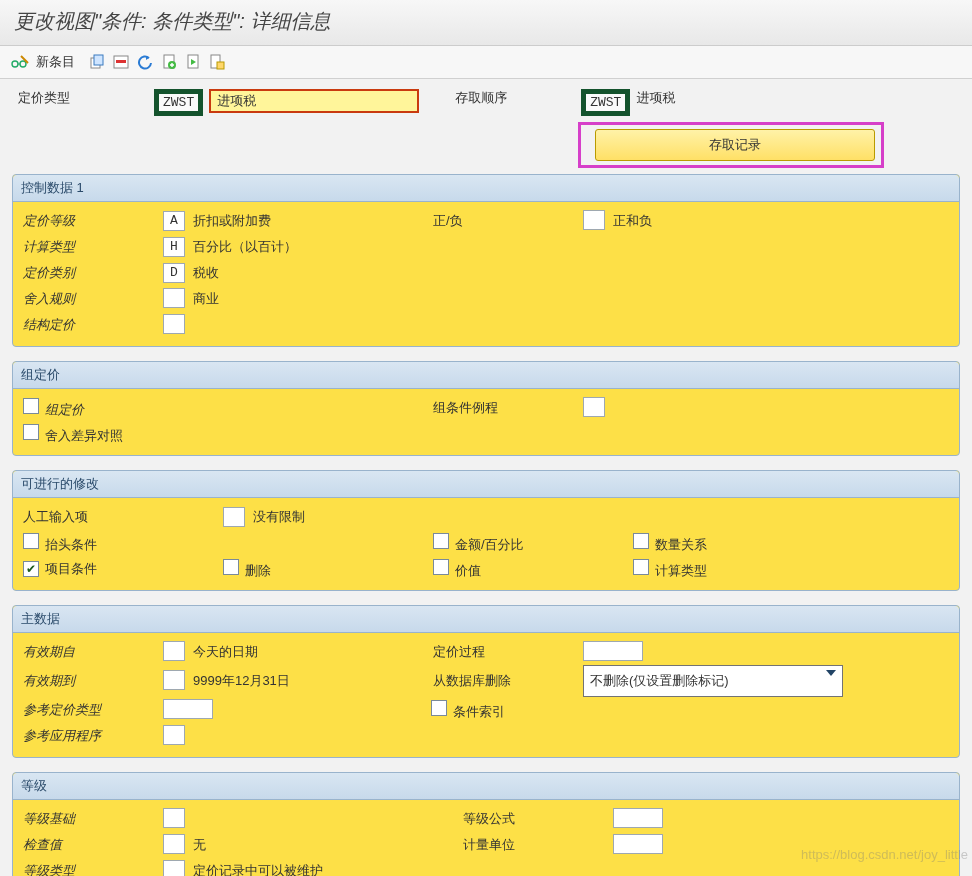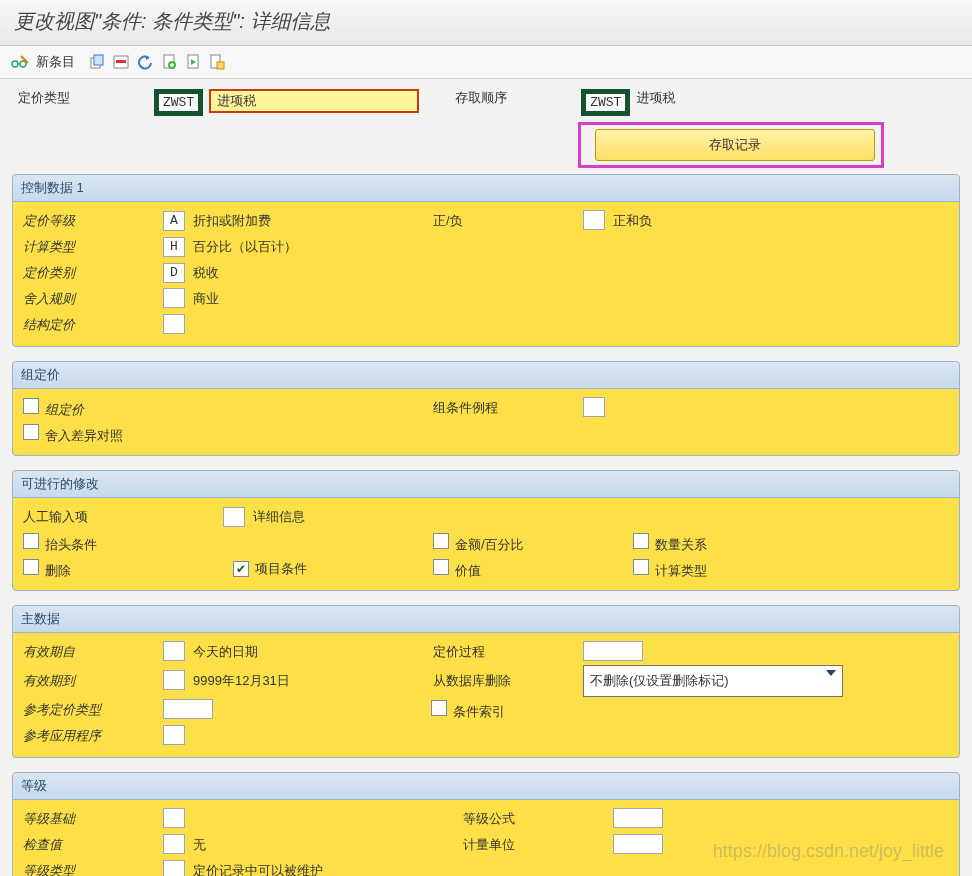--- a/index.html
+++ b/index.html
@@ -124,23 +124,23 @@
   min-width:260px;
   height:32px;
   position:relative;
 }
 .sel .arrow {
   position:absolute; right:6px; top:4px;
   width:0;height:0;border-left:5px solid transparent;border-right:5px solid transparent;border-top:6px solid #246; 
 }
 .watermark {
   position:absolute;
-  right:28px; bottom:14px;
+  right:4px; bottom:14px;
   color:rgba(120,120,120,0.35);
-  font-size:18px;
+  font-size:13px;
 }
 </style>
 </head>
 <body>
 
 <div class="title-bar">更改视图"条件: 条件类型": 详细信息</div>
 
 <div class="toolbar">
   <span class="ico">
     <svg width="18" height="14" viewBox="0 0 18 14">
@@ -254,31 +254,31 @@
     </div>
   </div>
 </div>
 
 <div class="panel">
   <div class="panel-hd">可进行的修改</div>
   <div class="panel-bd">
     <div class="row">
       <span style="width:200px">人工输入项</span>
       <span class="smallbox"></span>
-      <span style="margin-left:8px">详细信息</span>
+      <span style="margin-left:8px">没有限制</span>
     </div>
     <div class="row">
       <span style="width:200px"><span class="chk"></span><span>抬头条件</span></span>
       <span style="width:210px"></span>
       <span style="width:200px"><span class="chk"></span><span>金额/百分比</span></span>
       <span><span class="chk"></span><span>数量关系</span></span>
     </div>
     <div class="row">
+      <span style="width:200px"><span class="chk">✔</span><span>项目条件</span></span>
       <span style="width:210px"><span class="chk"></span><span>删除</span></span>
-      <span style="width:200px"><span class="chk">✔</span><span>项目条件</span></span>
       <span style="width:200px"><span class="chk"></span><span>价值</span></span>
       <span><span class="chk"></span><span>计算类型</span></span>
     </div>
   </div>
 </div>
 
 <div class="panel">
   <div class="panel-hd">主数据</div>
   <div class="panel-bd">
     <div class="row">

